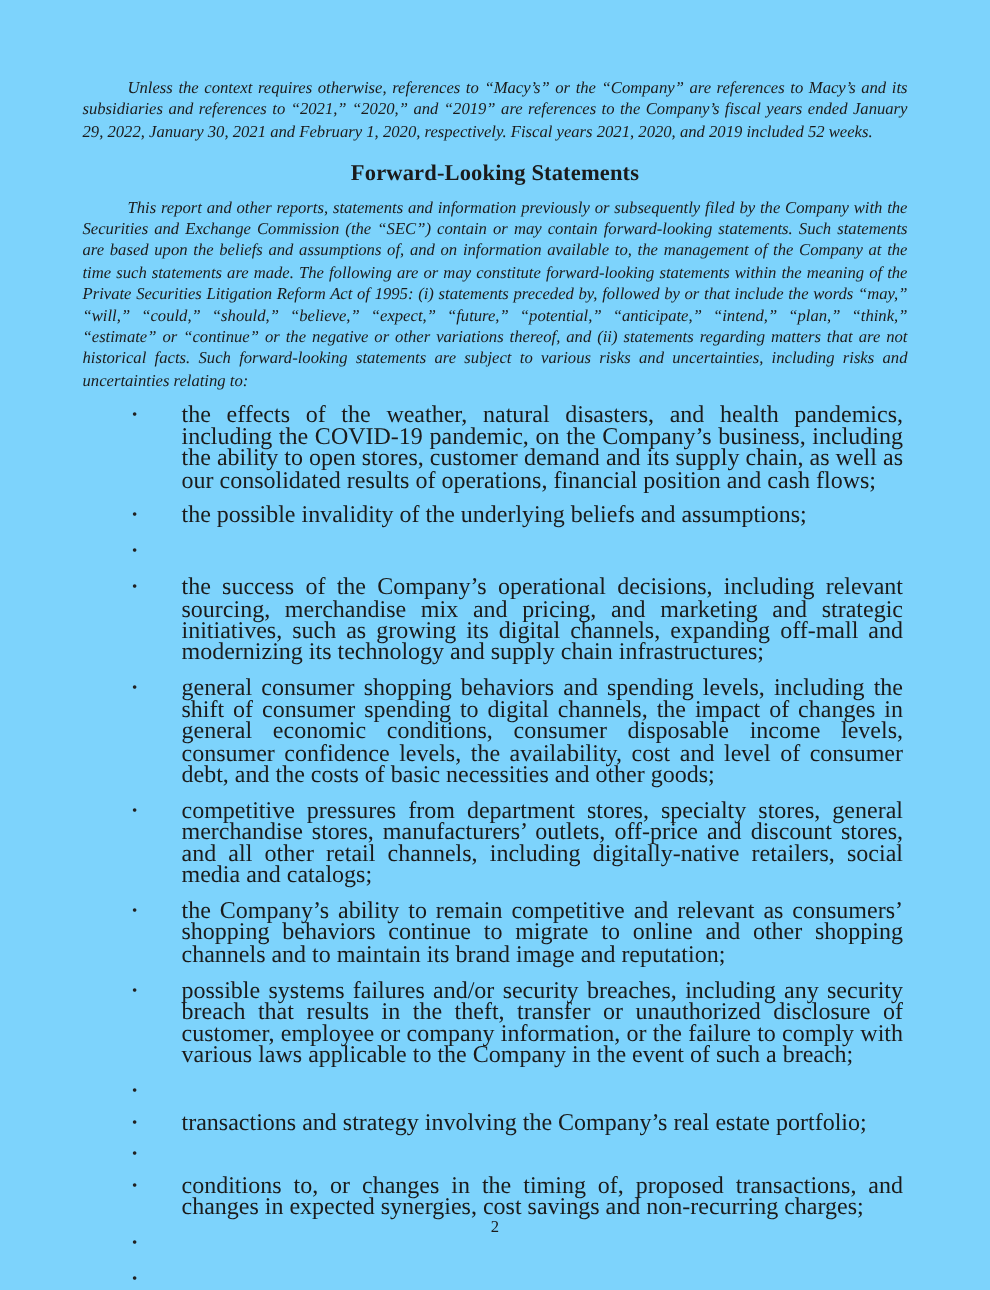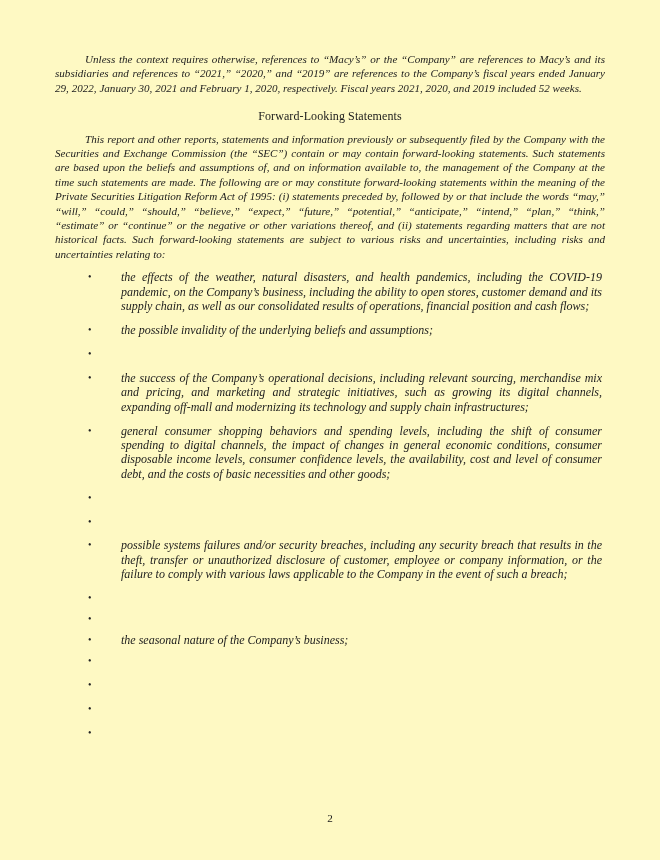--- a/index.html
+++ b/index.html
@@ -4,21 +4,21 @@
 <style>
   html, body {
     margin: 0;
     padding: 0;
     background: #ffffff;
   }
   .page {
     position: relative;
     width: 660px;
     height: 860px;
-    background: #fef9c3;
+    background: #7dd3fc;
     overflow: hidden;
     font-family: "Liberation Serif", "DejaVu Serif", serif;
     color: #1b1b1b;
     box-sizing: border-box;
   }
   .content {
     position: absolute;
     left: 55px;
     top: 52px;
     width: 550px;
@@ -31,22 +31,22 @@
     text-align: justify;
     text-indent: 30px;
     margin: 0;
   }
   .para.intro {
     margin-bottom: 0;
   }
   
   .heading {
     font-style: normal;
-    font-weight: normal;
-    font-size: 12px;
+    font-weight: bold;
+    font-size: 15px;
     line-height: 14.4px;
     text-align: center;
     margin: 0;
     padding-top: 14px;
     padding-bottom: 8px;
     letter-spacing: 0.1px;
   }
   
   .bullets {
     margin: 0;
@@ -67,22 +67,21 @@
     flex: 0 0 33px;
     margin-left: 33px;
     font-style: normal;
     font-size: 10px;
     line-height: 14.4px;
     text-align: left;
     color: #222;
   }
   .bullet-text {
     flex: 1 1 auto;
-    font-style: italic;
-    font-size: 12px;
+    font-size: 16px;
     line-height: 14.4px;
     text-align: justify;
     padding-right: 3px;
   }
   
   .page-number {
     position: absolute;
     left: 0;
     right: 0;
     top: 812px;
@@ -120,40 +119,43 @@
         <li class="bullet-row">
           <span class="bullet-mark">•</span>
           <span class="bullet-text">the success of the Company’s operational decisions, including relevant sourcing, merchandise mix and pricing, and marketing and strategic initiatives, such as growing its digital channels, expanding off-mall and modernizing its technology and supply chain infrastructures;</span>
         </li>
         <li class="bullet-row">
           <span class="bullet-mark">•</span>
           <span class="bullet-text">general consumer shopping behaviors and spending levels, including the shift of consumer spending to digital channels, the impact of changes in general economic conditions,  consumer disposable income levels, consumer confidence levels, the availability, cost and level of consumer  debt, and the costs of basic necessities and other goods;</span>
         </li>
         <li class="bullet-row">
           <span class="bullet-mark">•</span>
+          <span class="bullet-text">competitive pressures from department stores, specialty stores, general merchandise stores, manufacturers’   outlets, off-price and discount stores, and all other retail channels, including digitally-native retailers, social media and catalogs;</span>
         </li>
         <li class="bullet-row">
           <span class="bullet-mark">•</span>
+          <span class="bullet-text">the Company’s ability to remain competitive and relevant as consumers’ shopping behaviors continue to migrate to online and other shopping channels and to maintain its brand image and reputation;</span>
         </li>
         <li class="bullet-row">
           <span class="bullet-mark">•</span>
           <span class="bullet-text">possible systems failures and/or security breaches, including any security breach that results in the theft,  transfer or unauthorized disclosure of customer, employee or company information, or the failure to comply  with various laws applicable to the Company in the event of such a breach;</span>
         </li>
         <li class="bullet-row tight">
           <span class="bullet-mark">•</span>
         </li>
         <li class="bullet-row tight">
           <span class="bullet-mark">•</span>
+          <span class="bullet-text">transactions and strategy involving the Company’s real estate portfolio;</span>
         </li>
         <li class="bullet-row tight">
           <span class="bullet-mark">•</span>
-          <span class="bullet-text">the seasonal nature of the Company’s business;</span>
         </li>
         <li class="bullet-row">
           <span class="bullet-mark">•</span>
+          <span class="bullet-text">conditions to, or changes in the timing of, proposed transactions, and changes in expected synergies, cost savings and non-recurring charges;</span>
         </li>
         <li class="bullet-row">
           <span class="bullet-mark">•</span>
         </li>
         <li class="bullet-row">
           <span class="bullet-mark">•</span>
         </li>
         <li class="bullet-row">
           <span class="bullet-mark">•</span>
         </li>

